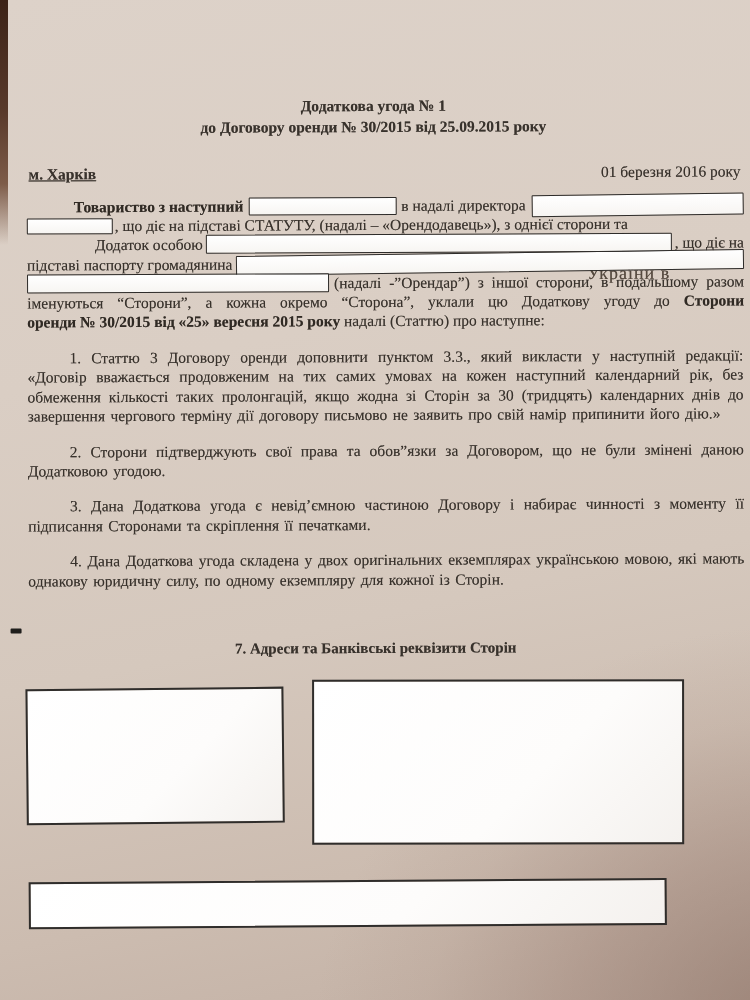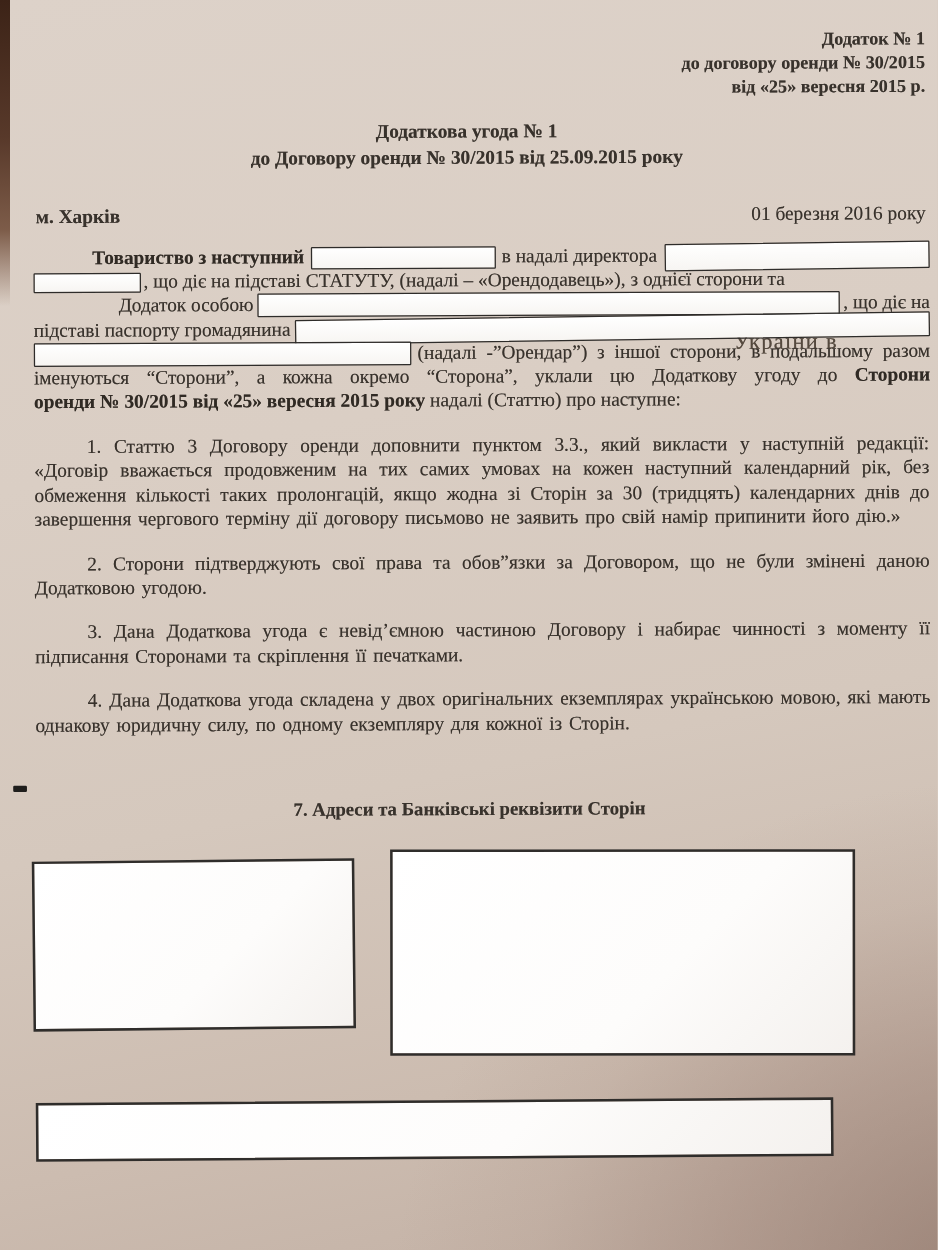--- a/index.html
+++ b/index.html
@@ -21,21 +21,21 @@
   }
   .doc{
     position:absolute;inset:0;transform:rotate(-0.25deg);
     color:#38322c;font-size:15.5px;
     text-shadow:0 0 .4px rgba(56,50,44,.55);
   }
   b,.b{font-weight:bold;color:#302a24;}
   .hdr-appendix{position:absolute;top:24px;right:8px;text-align:right;font-weight:bold;font-size:14.5px;line-height:19px;}
   .title{position:absolute;top:95px;left:0;width:100%;text-align:center;font-weight:bold;font-size:15.5px;line-height:21px;}
   .placedate{position:absolute;top:164px;left:30px;right:8px;display:flex;justify-content:space-between;}
-  .place{font-weight:600;}
+  .place{font-weight:600;text-decoration:underline;}
   .date{font-weight:normal;}
 
   .intro{position:absolute;left:28px;top:196px;width:717px;line-height:19.2px;}
   .iline{display:flex;align-items:center;height:19.2px;white-space:nowrap;position:relative;z-index:1;}
   .redact{
     background:linear-gradient(#ffffff,#f7f5f2);
     border:1.6px solid #2e2c2a;border-radius:1px;
     display:inline-block;position:relative;z-index:2;
   }
   .b1{width:146px;height:16px;margin:0 5px;}
@@ -68,25 +68,20 @@
   .sig-bottom{left:27px;top:880px;width:634px;height:43px;transform:rotate(-.15deg);}
 </style>
 </head>
 <body>
 
 <div class="photo">
   <div class="edge-left"></div>
 
   <div class="doc">
 
-    <div class="hdr-appendix">
-      <div>Додаток №  1</div>
-      <div>до договору оренди № 30/2015</div>
-      <div>від «25» вересня  2015 р.</div>
-    </div>
 
     <div class="title">
       <div>Додаткова угода № 1</div>
       <div>до Договору оренди № 30/2015 від 25.09.2015 року</div>
     </div>
 
     <div class="placedate">
       <span class="place">м. Харків</span>
       <span class="date">01 березня 2016 року</span>
     </div>

